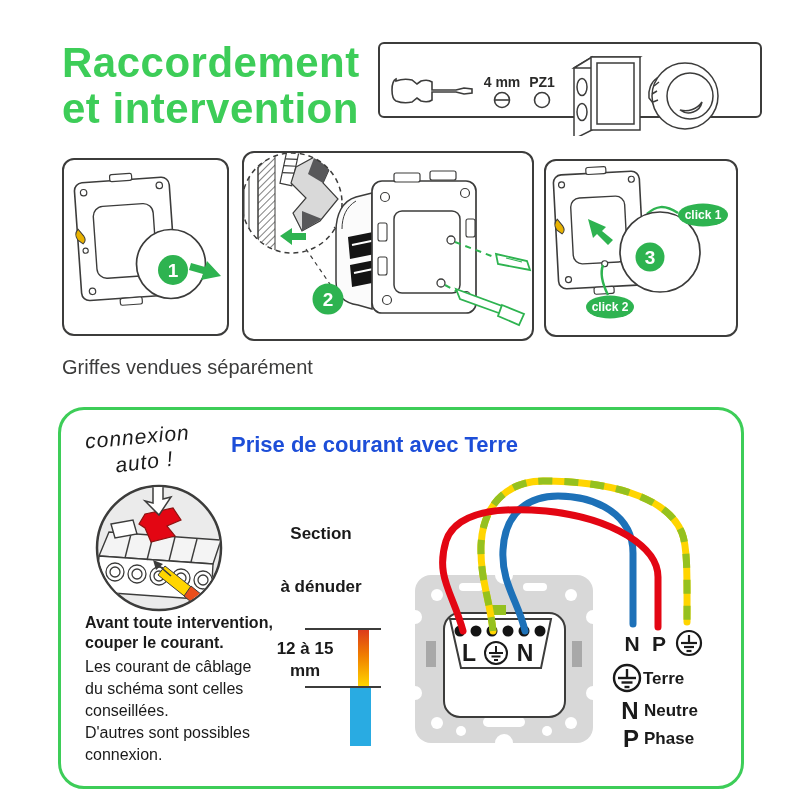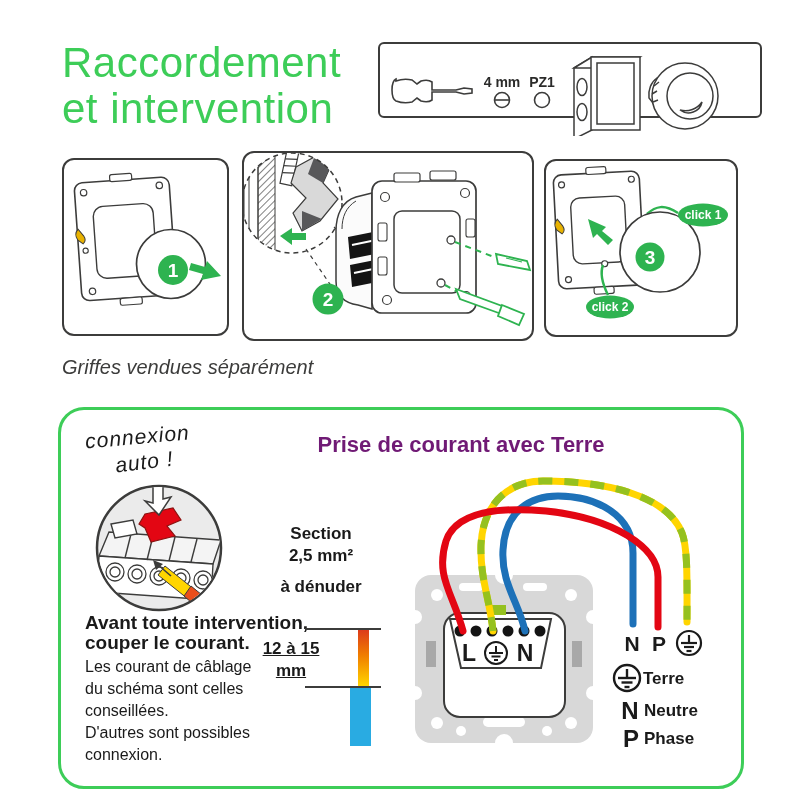--- a/index.html
+++ b/index.html
@@ -1,45 +1,45 @@
 <!DOCTYPE html>
 <html><head>
 <meta charset="utf-8">
 <style>
   html,body{margin:0;padding:0;background:#fff;}
   body{width:800px;height:800px;position:relative;overflow:hidden;
        font-family:"Liberation Sans","DejaVu Sans",sans-serif;color:#3c3c3b;}
   .abs{position:absolute;}
   
   .title{left:62px;top:40px;font-size:42px;line-height:46px;letter-spacing:.5px;
-         color:#3dcd58;font-weight:400;}
+         color:#3dcd58;font-weight:700;}
   
   .toolsbox{left:378px;top:42px;width:384px;height:76px;border:2px solid #3c3c3b;
             border-radius:6px;box-sizing:border-box;}
   
   .card{border:2px solid #3c3c3b;border-radius:12px;box-sizing:border-box;overflow:hidden;}
   .card1{left:62px;top:158px;width:167px;height:178px;}
   .card2{left:242px;top:151px;width:292px;height:190px;}
   .card3{left:544px;top:159px;width:194px;height:178px;}
-  .note{left:62px;top:356px;font-size:20px;color:#3c3c3b;font-style:italic;}
+  .note{left:62px;top:356px;font-size:20px;color:#3c3c3b;}
   
   .panel{left:58px;top:407px;width:686px;height:382px;border:3px solid #3dcd58;
          border-radius:26px;box-sizing:border-box;}
   .handwritten{left:24px;top:14px;font-size:21px;font-style:italic;color:#1a1a1a;
                letter-spacing:1px;line-height:25px;}
   .handwritten .l1{display:inline-block;transform:rotate(-5deg);}
   .handwritten .l2{display:inline-block;transform:rotate(-7deg);margin-left:30px;}
-  .warnbold{left:24px;top:203px;font-size:19px;font-weight:bold;line-height:20px;color:#1a1a1a;}
+  .warnbold{left:24px;top:203px;font-size:16px;font-weight:bold;line-height:20px;color:#1a1a1a;}
   .infotext{left:24px;top:246px;font-size:16px;line-height:22px;color:#1a1a1a;}
-  .heading{left:170px;top:22px;width:460px;text-align:center;font-size:22px;
-           font-weight:bold;color:#701a75;}
+  .heading{left:170px;top:22px;width:460px;font-size:22px;
+           font-weight:bold;color:#1d4ed8;}
   .midlabel{font-weight:bold;font-size:17px;line-height:22px;text-align:center;color:#1a1a1a;}
   .sec{left:200px;top:113px;width:120px;}
   .lon{left:200px;top:166px;width:120px;}
-  .len{left:170px;top:228px;width:120px;text-decoration:underline;}
+  .len{left:184px;top:228px;width:120px;}
   .stripline{background:#3c3c3b;height:2px;width:76px;left:244px;}
   .wire-stripped{left:297px;top:220px;width:11px;height:56px;
                  background:linear-gradient(#dd3b1a,#f07d00 45%,#ffd500);}
   .wire-blue{left:289px;top:278px;width:21px;height:58px;background:#29abe2;}
   svg{display:block;}
   svg text{font-family:"Liberation Sans","DejaVu Sans",sans-serif;}
   .badge-num{font-size:19px;font-weight:bold;fill:#fff;}
   .click-txt{font-size:12px;font-weight:bold;fill:#fff;}
   .tool-txt{font-size:14px;font-weight:bold;fill:#2b2b2a;}
   .term-txt{font-size:23px;font-weight:bold;fill:#1a1a1a;}
@@ -271,21 +271,20 @@
     <div>du schéma sont celles</div>
     <div>conseillées.</div>
     <div>D'autres sont possibles</div>
     <div>connexion.</div>
   </div>
 
   <div class="abs heading">Prise de courant avec Terre</div>
 
   <div class="abs midlabel sec">
     <div>Section</div>
-    <div>2,5 mm²</div>
   </div>
   <div class="abs midlabel lon">
     <div>à dénuder</div>
   </div>
   <div class="abs stripline" style="top:218px;"></div>
   <div class="abs midlabel len">
     <div>12 à 15</div>
     <div>mm</div>
   </div>
   <div class="abs stripline" style="top:276px;"></div>

